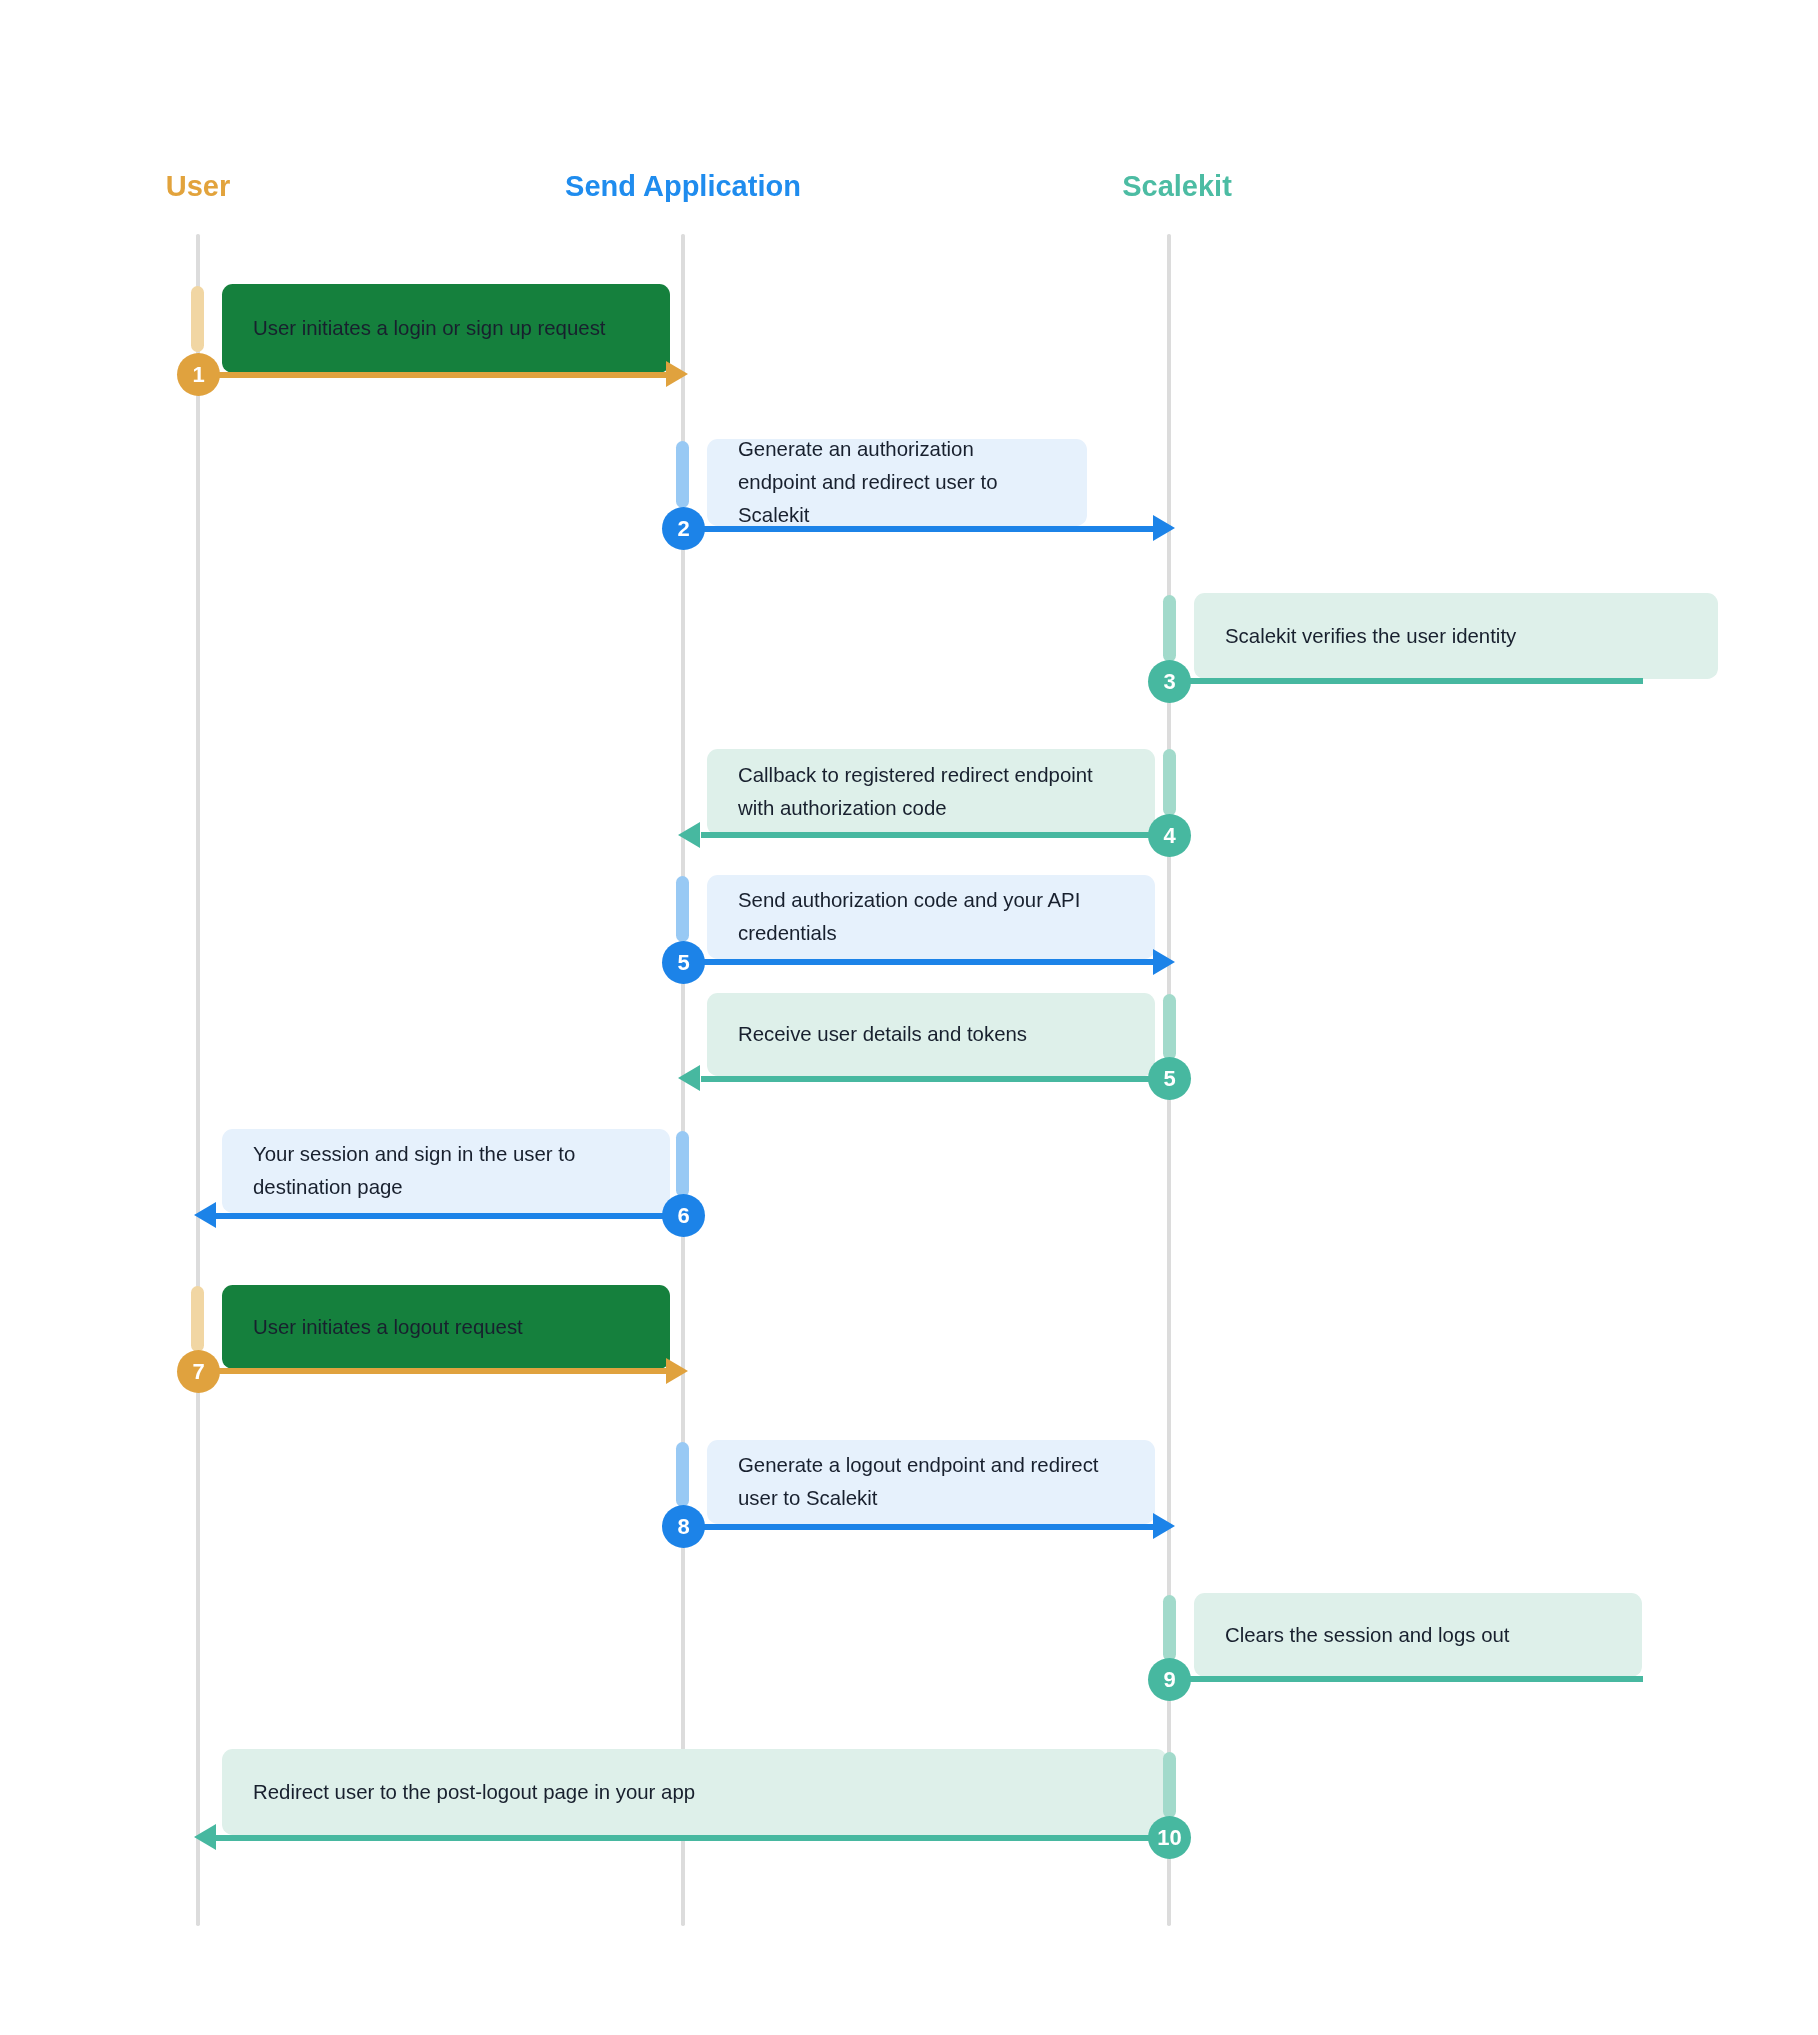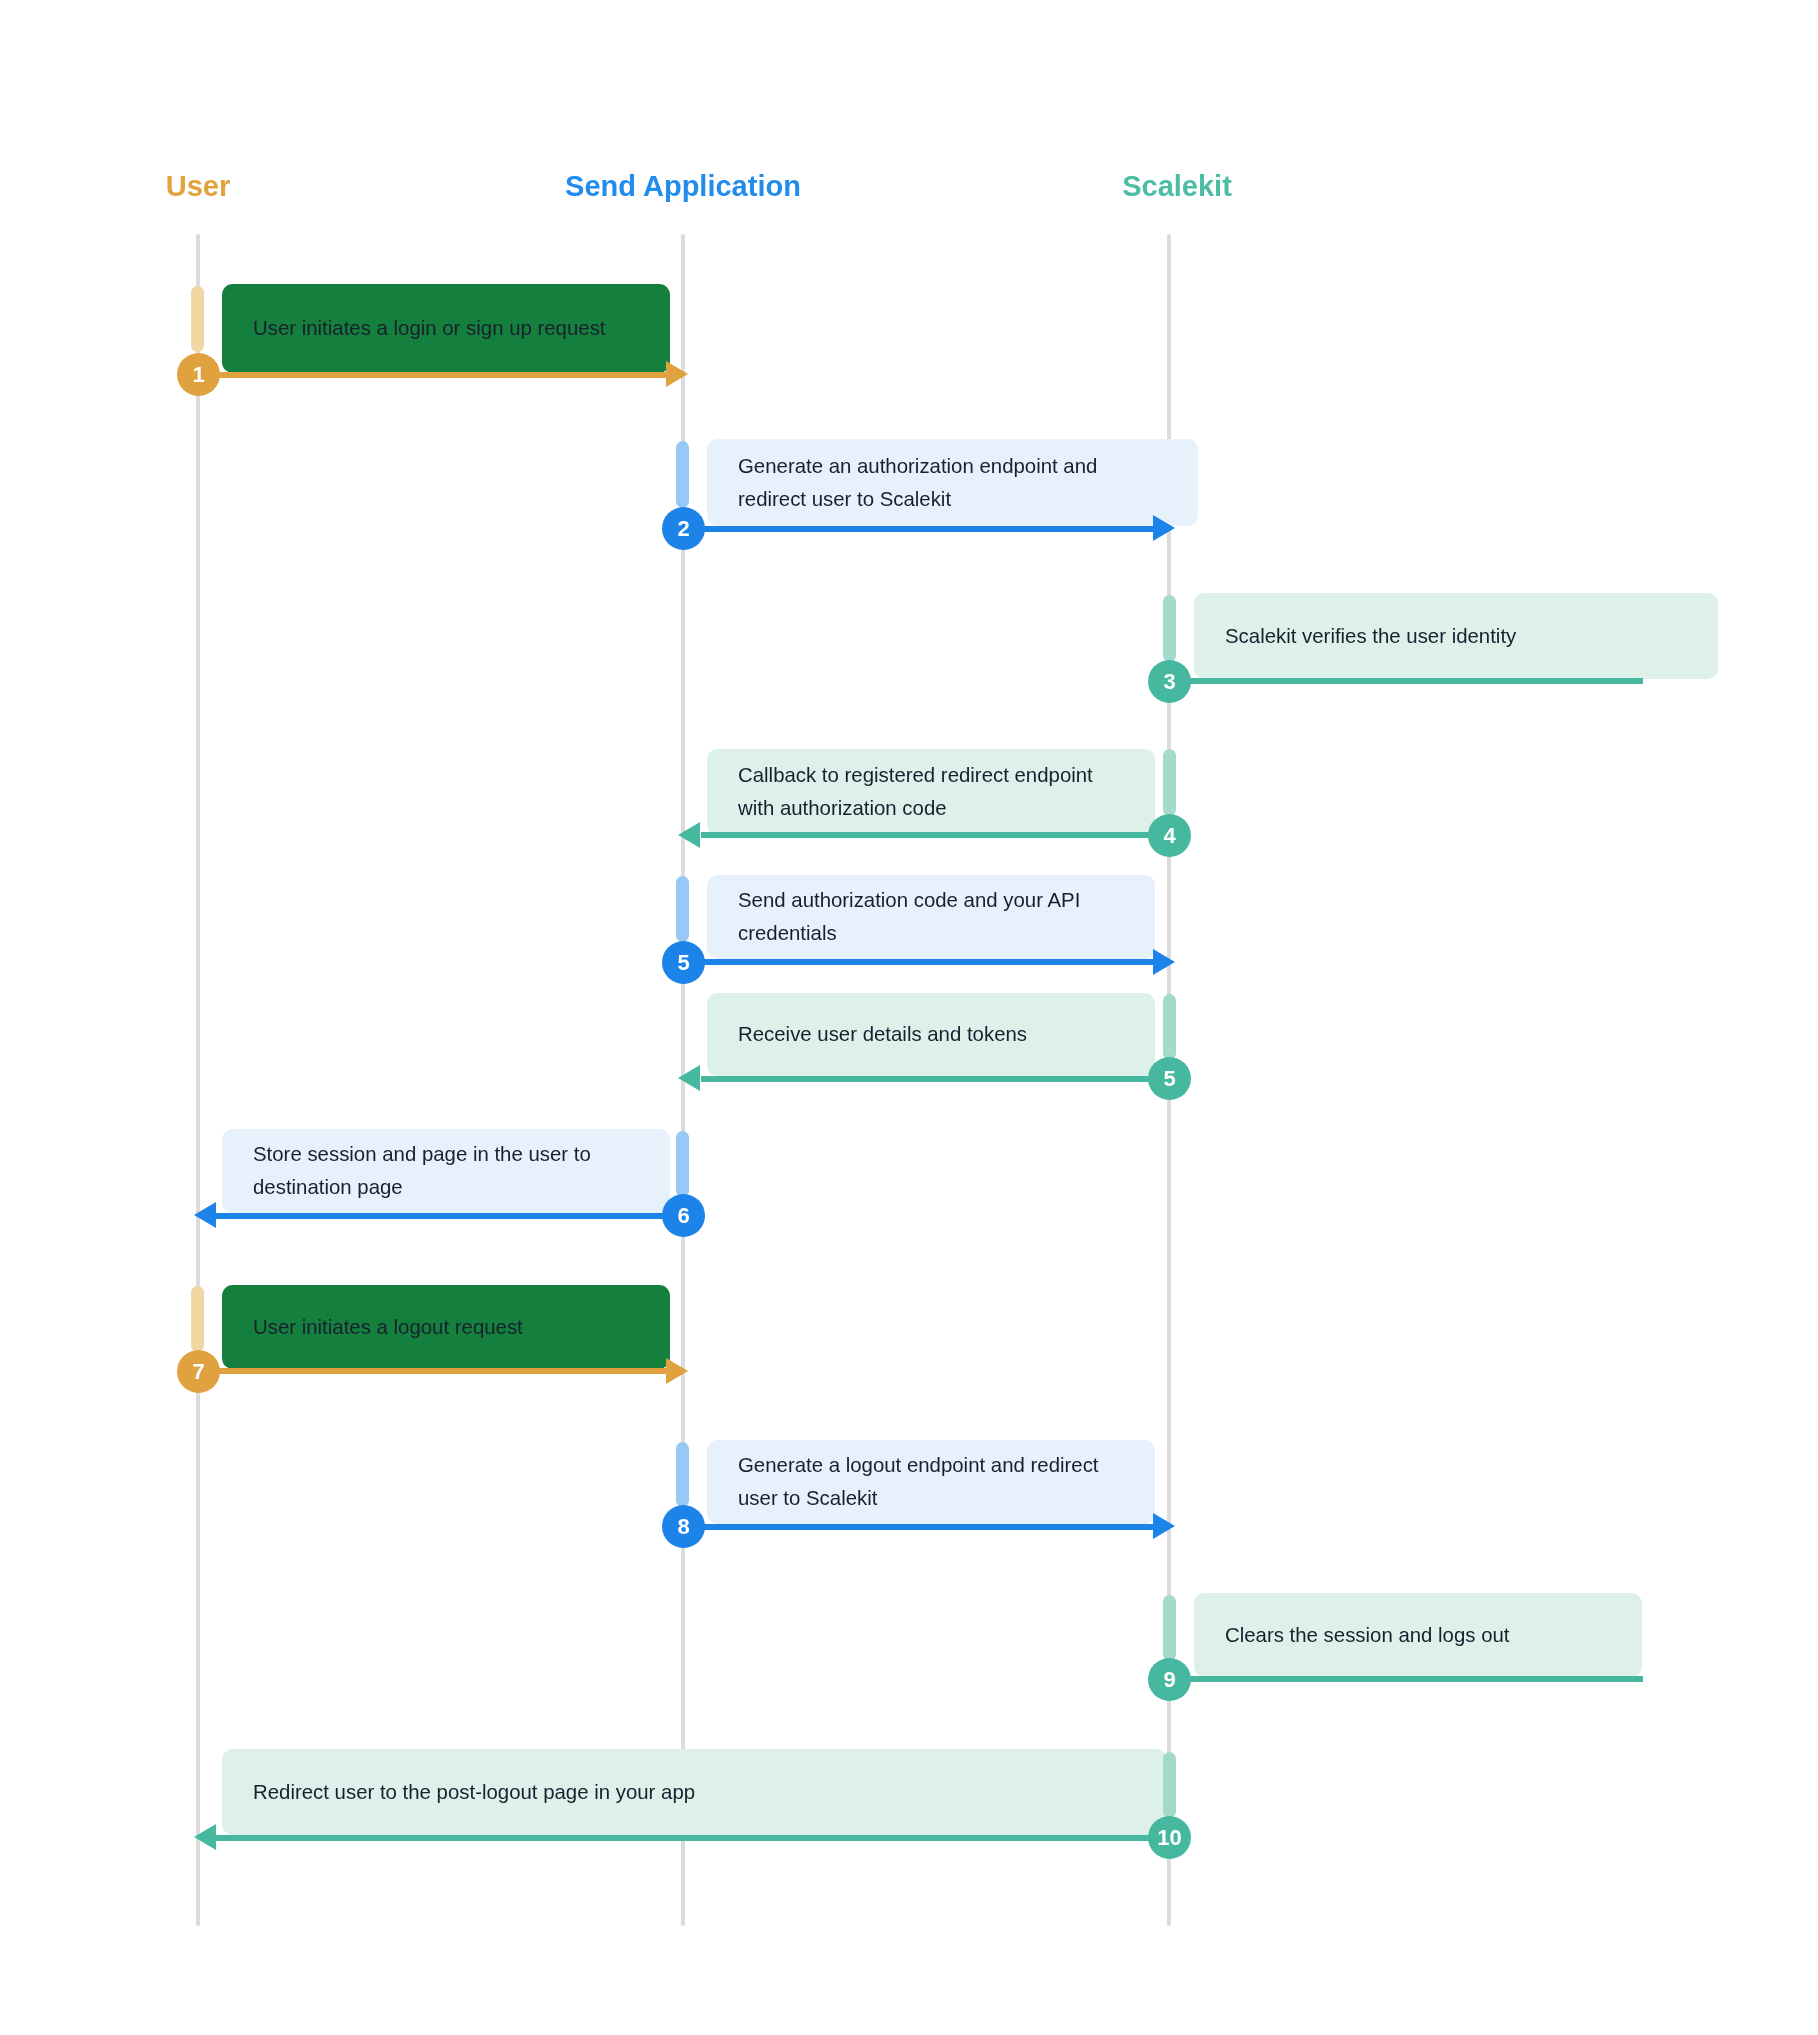--- a/index.html
+++ b/index.html
@@ -44,21 +44,21 @@
 
   <div class="t-orange">
     <div class="msg-box" style="left:222px;top:241px;width:448px;height:89px">User initiates a login or sign up request</div>
     <div class="bar" style="left:191px;top:243px;height:66px"></div>
     <div class="line" style="left:198px;top:329px;width:470px"></div>
     <div class="head head-r" style="left:666px;top:318px"></div>
     <div class="num" style="left:177px;top:310px">1</div>
   </div>
 
   <div class="t-blue">
-    <div class="msg-box" style="left:707px;top:396px;width:491px;height:87px">Generate an authorization endpoint and redirect user to Scalekit</div>
+    <div class="msg-box" style="left:707px;top:396px;width:380px;height:87px">Generate an authorization endpoint and redirect user to Scalekit</div>
     <div class="bar" style="left:676px;top:398px;height:67px"></div>
     <div class="line" style="left:683px;top:483px;width:470px"></div>
     <div class="head head-r" style="left:1153px;top:472px"></div>
     <div class="num" style="left:662px;top:464px">2</div>
   </div>
 
   <div class="t-teal">
     <div class="msg-box" style="left:1194px;top:550px;width:524px;height:86px">Scalekit verifies the user identity</div>
     <div class="bar" style="left:1163px;top:552px;height:67px"></div>
     <div class="line" style="left:1170px;top:635px;width:473px"></div>
@@ -83,21 +83,21 @@
 
   <div class="t-teal">
     <div class="msg-box" style="left:707px;top:950px;width:448px;height:83px">Receive user details and tokens</div>
     <div class="bar" style="left:1163px;top:951px;height:66px"></div>
     <div class="line" style="left:701px;top:1033px;width:469px"></div>
     <div class="head head-l" style="left:678px;top:1022px"></div>
     <div class="num" style="left:1148px;top:1014px">5</div>
   </div>
 
   <div class="t-blue">
-    <div class="msg-box" style="left:222px;top:1086px;width:448px;height:84px">Store session and page in the user to destination page</div>
+    <div class="msg-box" style="left:222px;top:1086px;width:448px;height:84px">Your session and sign in the user to destination page</div>
     <div class="bar" style="left:676px;top:1088px;height:66px"></div>
     <div class="line" style="left:216px;top:1170px;width:467px"></div>
     <div class="head head-l" style="left:194px;top:1159px"></div>
     <div class="num" style="left:662px;top:1151px">6</div>
   </div>
 
   <div class="t-orange">
     <div class="msg-box" style="left:222px;top:1242px;width:448px;height:84px">User initiates a logout request</div>
     <div class="bar" style="left:191px;top:1243px;height:66px"></div>
     <div class="line" style="left:198px;top:1325px;width:470px"></div>

